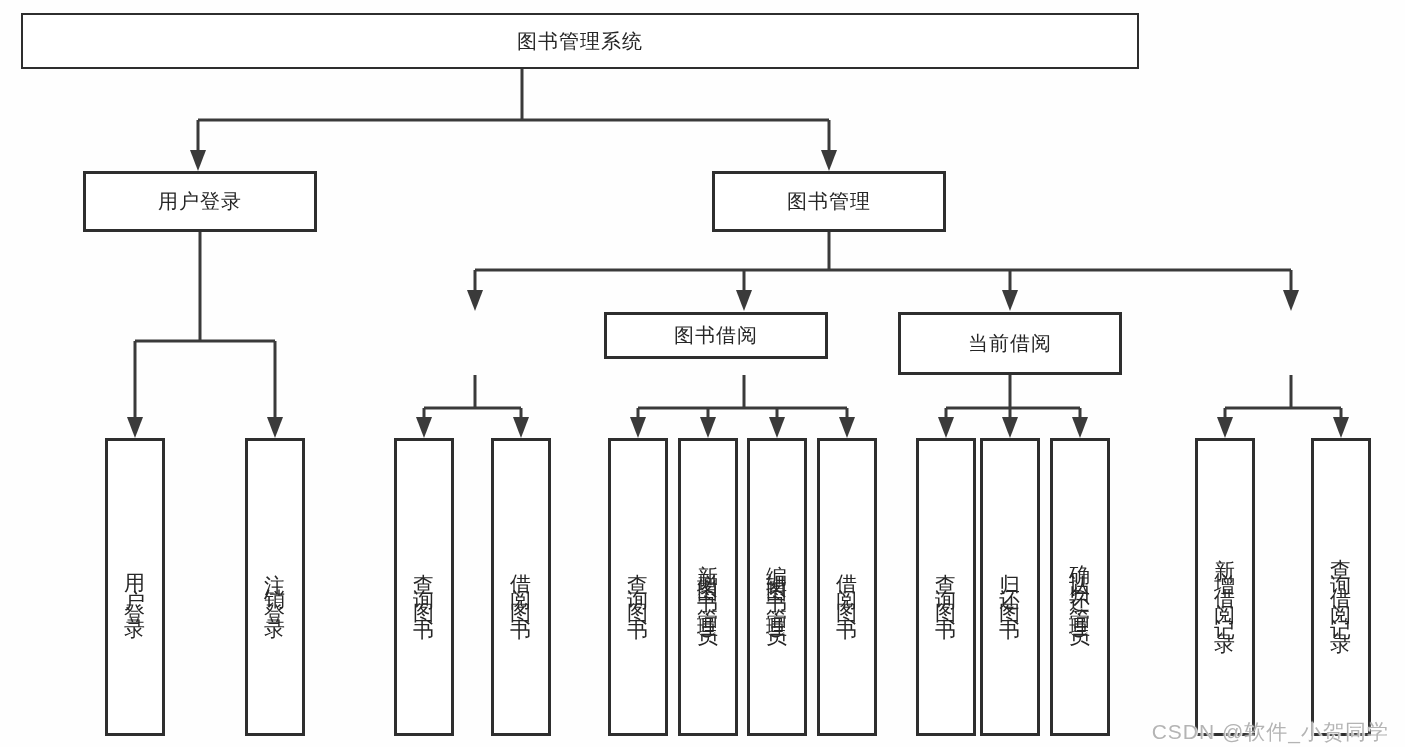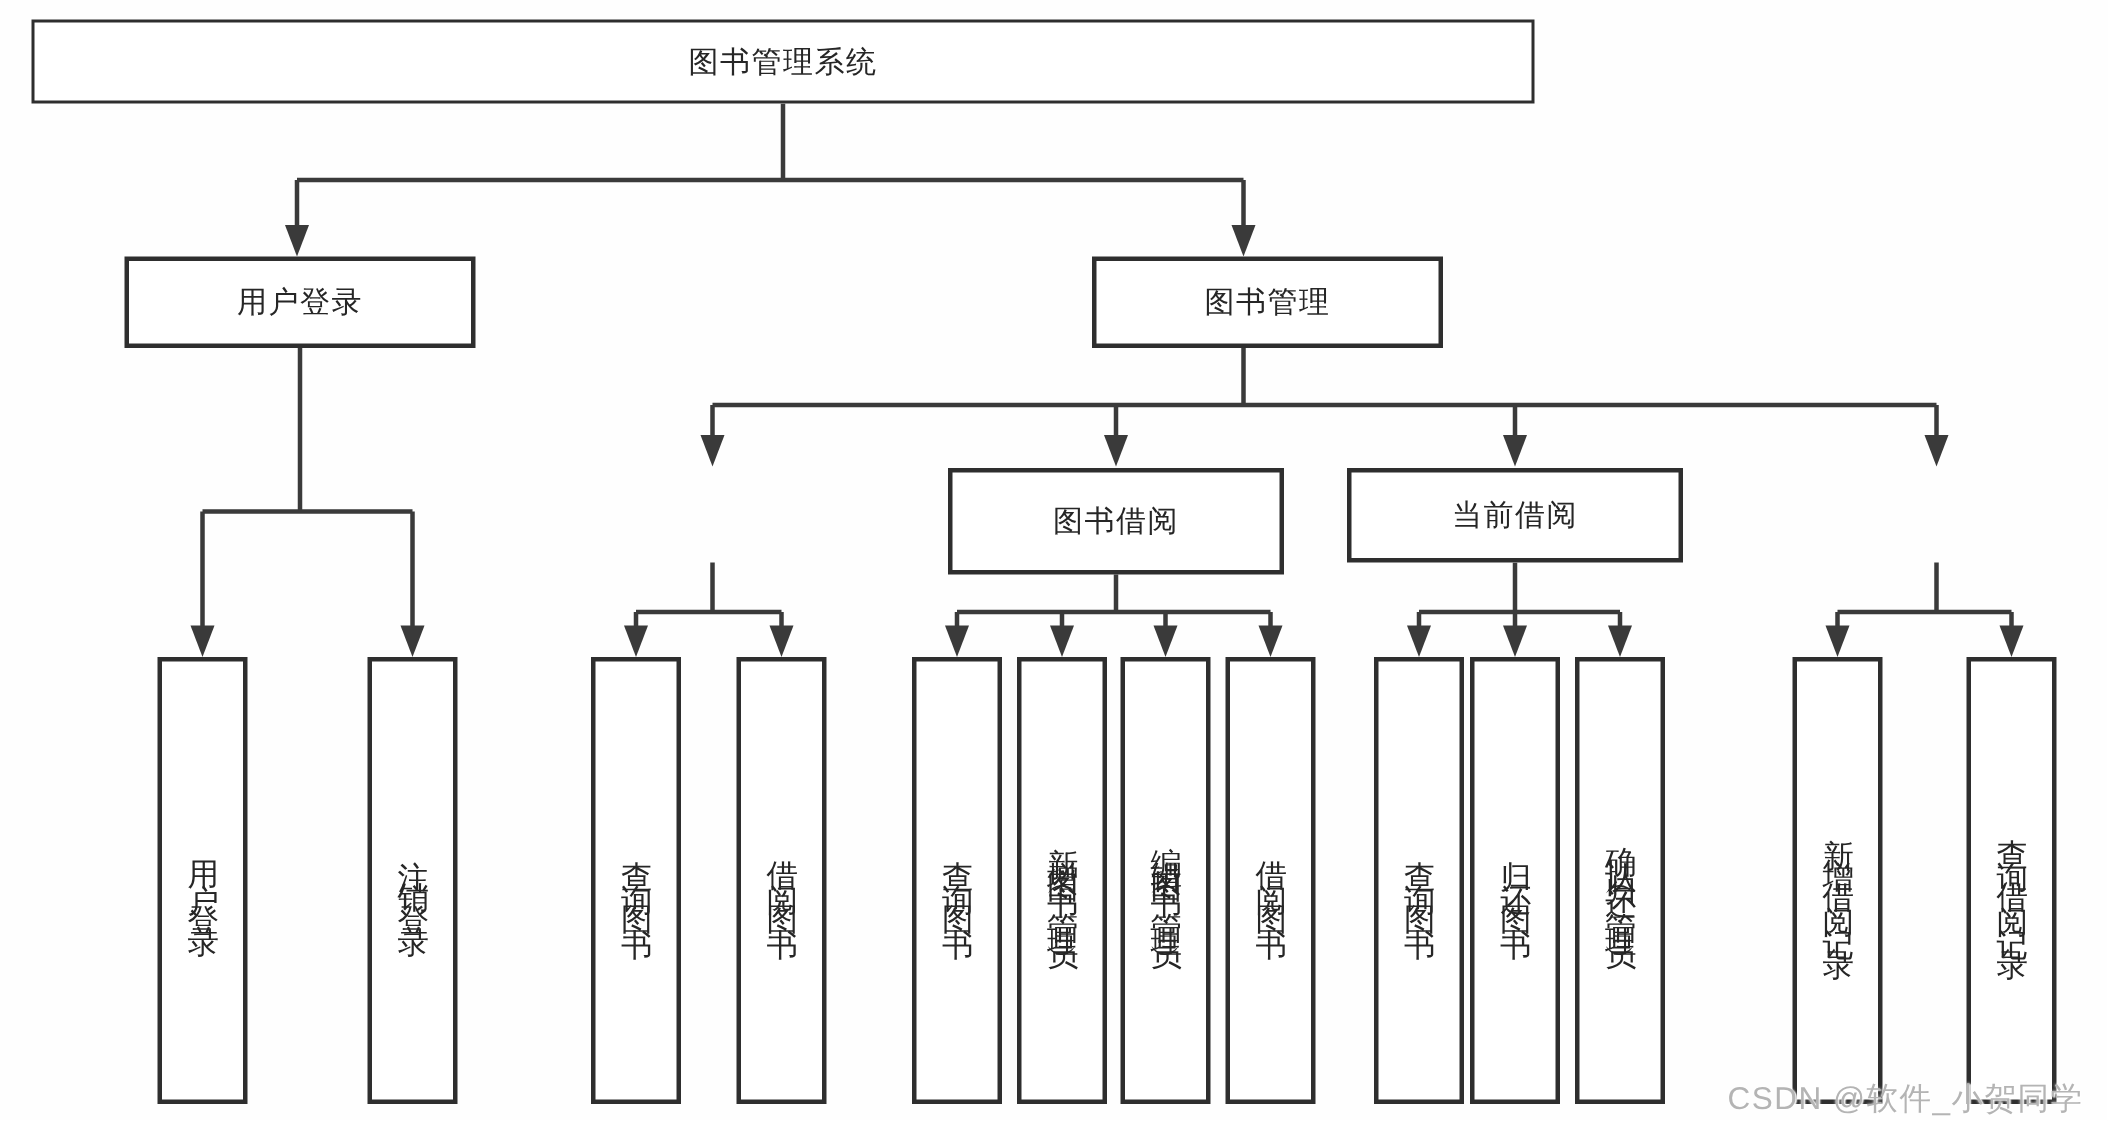--- a/index.html
+++ b/index.html
@@ -67,32 +67,32 @@
       <polygon points="700,417 716,417 708,438" class="arrowhead"></polygon>
       <polygon points="769,417 785,417 777,438" class="arrowhead"></polygon>
       <polygon points="839,417 855,417 847,438" class="arrowhead"></polygon>
       <polygon points="938,417 954,417 946,438" class="arrowhead"></polygon>
       <polygon points="1002,417 1018,417 1010,438" class="arrowhead"></polygon>
       <polygon points="1072,417 1088,417 1080,438" class="arrowhead"></polygon>
       <polygon points="1217,417 1233,417 1225,438" class="arrowhead"></polygon>
       <polygon points="1333,417 1349,417 1341,438" class="arrowhead"></polygon>
     </svg>
 
-  <div class="node hbox root-node" style="left:21px;top:13px;width:1002px;height:56px;">
+  <div class="node hbox root-node" style="left:21px;top:13px;width:1118px;height:56px;">
     <span>图书管理系统</span>
   </div>
 
   <div class="node hbox" style="left:83px;top:171px;width:234px;height:61px;">
     <span>用户登录</span>
   </div>
-  <div class="node hbox" style="left:712px;top:171px;width:234px;height:61px;margin-left:16px;">
+  <div class="node hbox" style="left:712px;top:171px;width:234px;height:61px;">
     <span>图书管理</span>
   </div>
 
-  <div class="node hbox" style="left:632px;top:312px;width:224px;height:71px;">
+  <div class="node hbox" style="left:604px;top:312px;width:224px;height:47px;">
     <span>图书借阅</span>
   </div>
   <div class="node hbox" style="left:898px;top:312px;width:224px;height:63px;">
     <span>当前借阅</span>
   </div>
 
   <div class="node vbox" style="left:105px;top:438px;width:60px;height:298px;">
     <span class="vtext" style="letter-spacing: 15px;">用户登录</span>
   </div>
   <div class="node vbox" style="left:245px;top:438px;width:60px;height:298px;">

